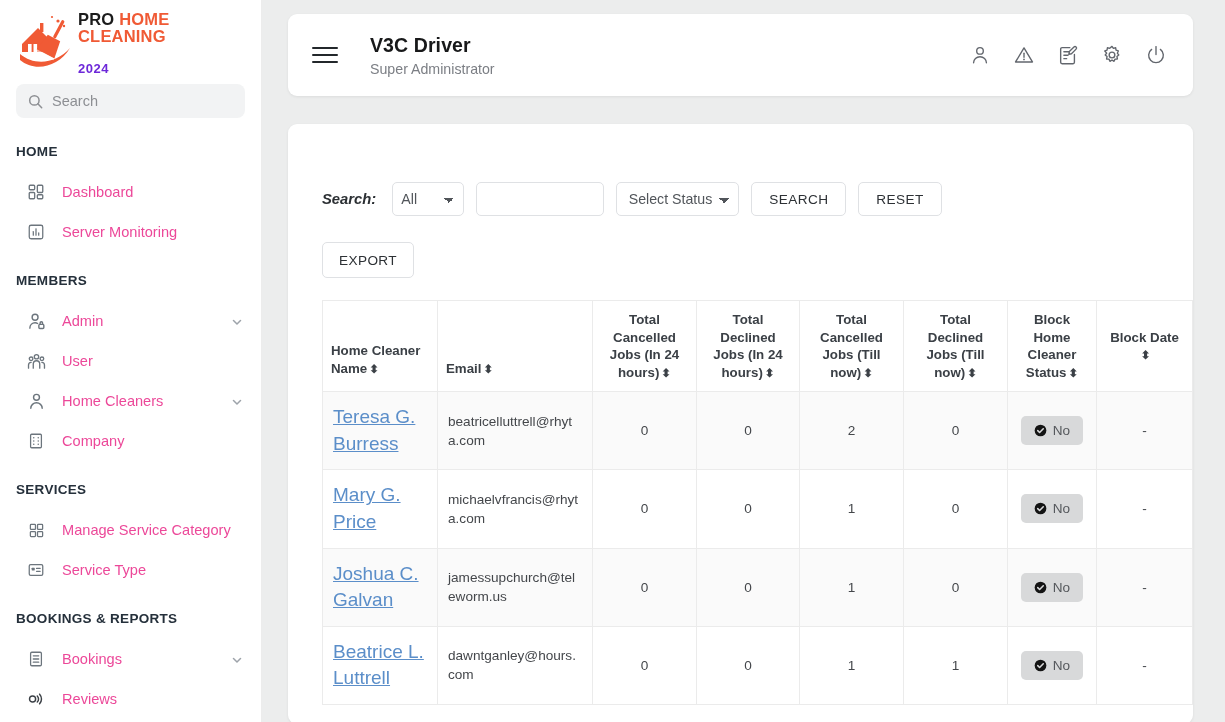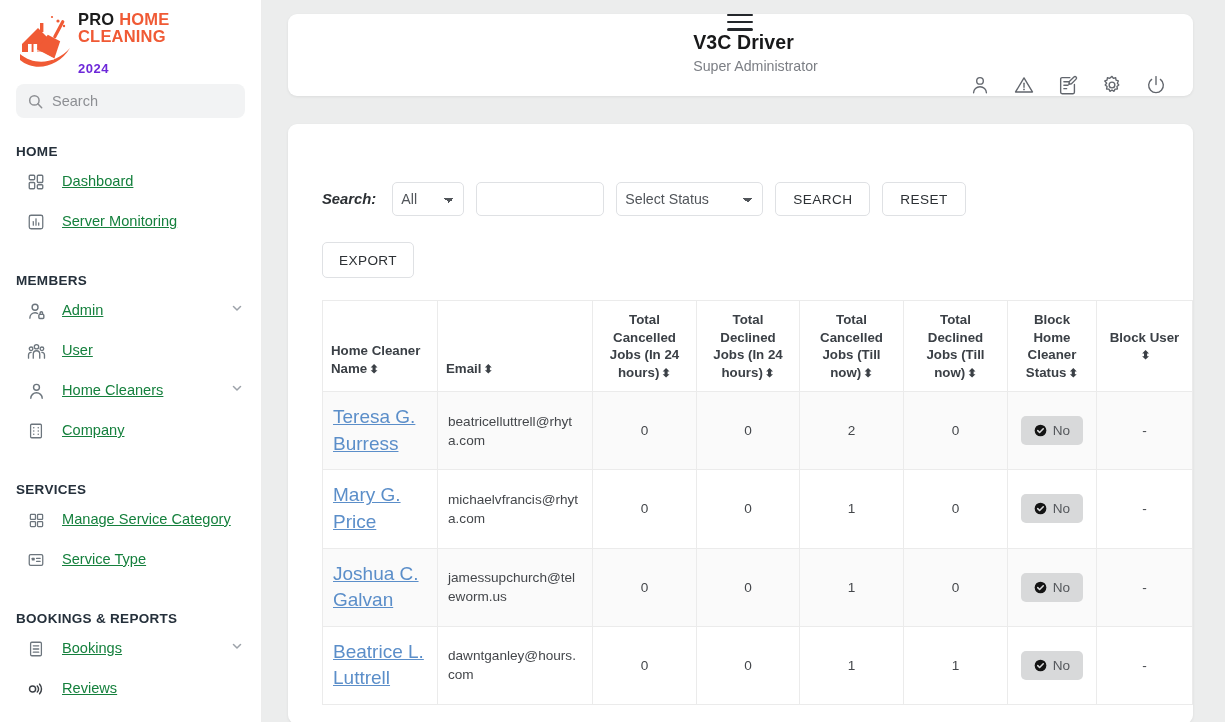--- a/index.html
+++ b/index.html
@@ -48,29 +48,28 @@
   .side-section {
     font-size: 13.5px;
     font-weight: bold;
     color: #25303b;
     letter-spacing: .3px;
     padding: 0 0 0 16px;
     margin-top: 26px;
     margin-bottom: 8px;
   }
   .side-item {
-    display: flex; align-items: flex-start;
+    display: flex; align-items: flex-end;
     min-height: 40px;
     padding: 5px 18px 5px 26px;
     gap: 16px;
-    color: #15803d;
+    color: #ec4899;
     font-size: 14.6px;
     cursor: pointer;
     position: relative;
-    text-decoration: underline;
   }
   .side-item .ico { flex: 0 0 20px; width: 20px; height: 20px; display: flex; align-items: center; justify-content: center; }
   .side-item .lbl { flex: 1; line-height: 1.28; }
   .side-item .chev { flex: 0 0 12px; opacity: .85; }
 
   
   .main {
     flex: 1; height: 722px;
     padding: 14px 32px 0 26px;
     overflow: hidden;
@@ -78,21 +77,20 @@
   .card {
     background: #fff;
     border-radius: 9px;
     box-shadow: 0 1px 3px rgba(0,0,0,.07);
   }
   .topbar {
     height: 82px;
     display: flex; align-items: center;
     padding: 0 26px 0 24px;
     margin-bottom: 28px;
-    flex-direction: column;
   }
   .burger { width: 26px; display: flex; flex-direction: column; gap: 5px; cursor: pointer; }
   .burger span { display: block; height: 2.2px; background: #23272b; border-radius: 2px; }
   .brand { margin-left: 32px; }
   .brand-title { font-size: 19.5px; font-weight: bold; color: #18191a; letter-spacing: .1px; }
   .brand-sub { font-size: 14.2px; color: #7b7e84; margin-top: 4px; }
   .topbar-icons { margin-left: auto; display: flex; align-items: center; gap: 22px; }
   .topbar-icons .tbi { cursor: pointer; color: #62666d; display: flex; }
 
   
@@ -121,21 +119,21 @@
     padding-right: 26px;
     background-image:
       linear-gradient(45deg, transparent 50%, #51555a 50%),
       linear-gradient(135deg, #51555a 50%, transparent 50%);
     background-position: calc(100% - 14px) 15px, calc(100% - 9px) 15px;
     background-size: 5px 5px, 5px 5px;
     background-repeat: no-repeat;
   }
   .sel-type { width: 72px; }
   .txt-q { width: 128px; }
-  .sel-status { width: 147px; }
+  .sel-status { width: 123px; text-align: right; }
   .btn {
     height: 34px;
     padding: 0 17px;
     border: 1px solid #dfe1e4;
     border-radius: 5px;
     background: #fff;
     font-family: "Liberation Sans", sans-serif;
     font-size: 13.6px;
     color: #2d3135;
     letter-spacing: .4px;
@@ -451,21 +449,21 @@
         </colgroup>
         <thead>
           <tr>
             <th class="left"><span>Home Cleaner Name</span><span class="sortic">⬍</span></th>
             <th class="left"><span>Email</span><span class="sortic">⬍</span></th>
             <th><span>Total Cancelled Jobs (In 24 hours)</span><span class="sortic">⬍</span></th>
             <th><span>Total Declined Jobs (In 24 hours)</span><span class="sortic">⬍</span></th>
             <th><span>Total Cancelled Jobs (Till now)</span><span class="sortic">⬍</span></th>
             <th><span>Total Declined Jobs (Till now)</span><span class="sortic">⬍</span></th>
             <th><span>Block Home Cleaner Status</span><span class="sortic">⬍</span></th>
-            <th><span>Block User</span><span class="sortic">⬍</span></th>
+            <th><span>Block Date</span><span class="sortic">⬍</span></th>
           </tr>
         </thead>
         <tbody>
           <tr>
             <td class="left"><a class="rowlink">Teresa G. Burress</a></td>
             <td class="left email">beatricelluttrell@rhyta.com</td>
             <td>0</td>
             <td>0</td>
             <td>2</td>
             <td>0</td>

